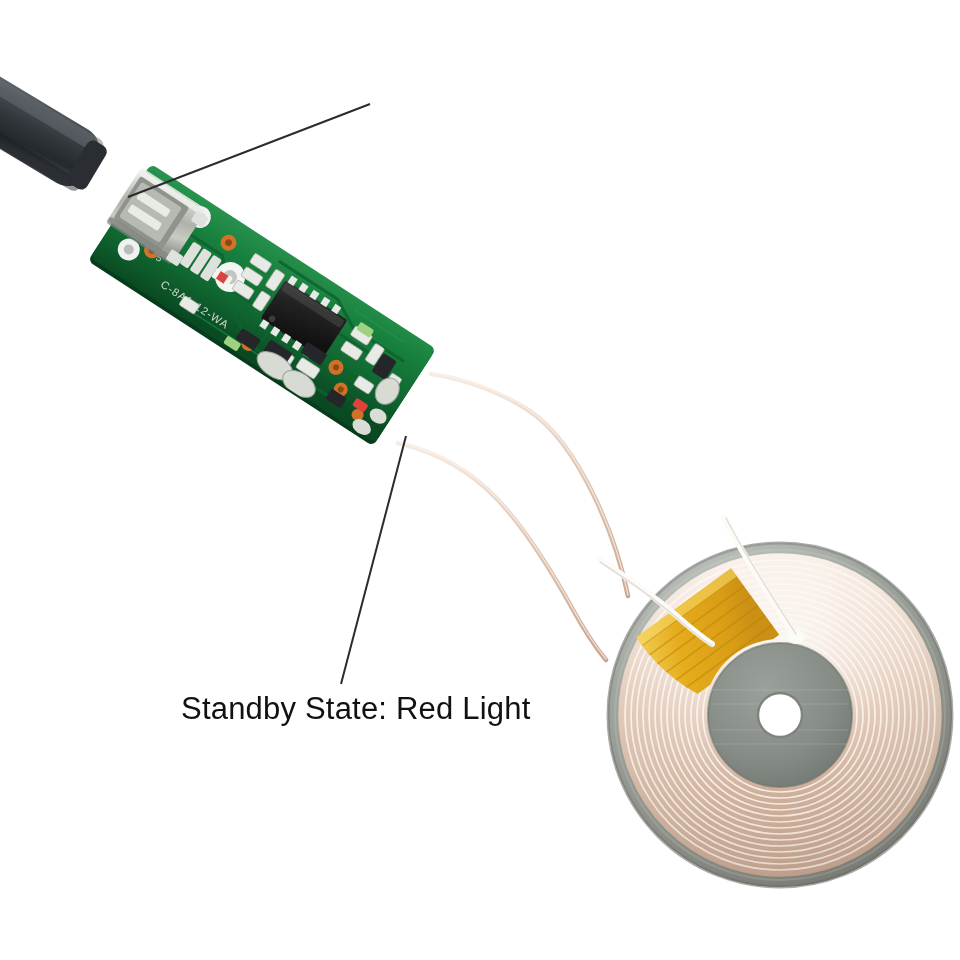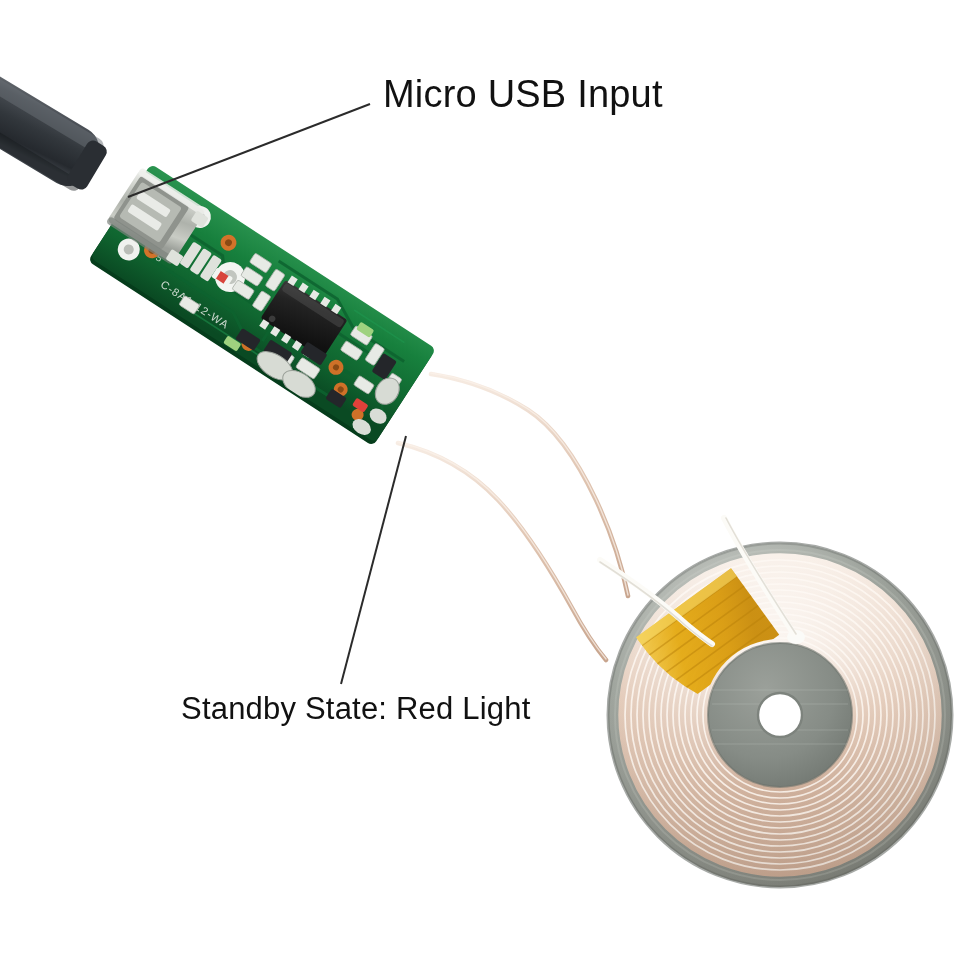--- a/index.html
+++ b/index.html
@@ -374,17 +374,16 @@
       <path d="M726,518 C748,560 774,600 796,634"></path>
       <path d="M600,562 C634,584 664,606 686,626 C698,636 706,642 712,646"></path>
     </g>
 
     <g stroke="#2b2b2b" fill="none">
       <line x1="370" y1="104" x2="128" y2="197" stroke-width="2"></line>
       <line x1="341" y1="684" x2="406" y2="436" stroke-width="2"></line>
     </g>
   </svg>
 
-  <div class="anno" id="label-usb">Micro USB Input</div>
 
   <div class="anno" id="label-standby">Standby State: Red Light</div>
 
 </div>
 
 </body></html>

